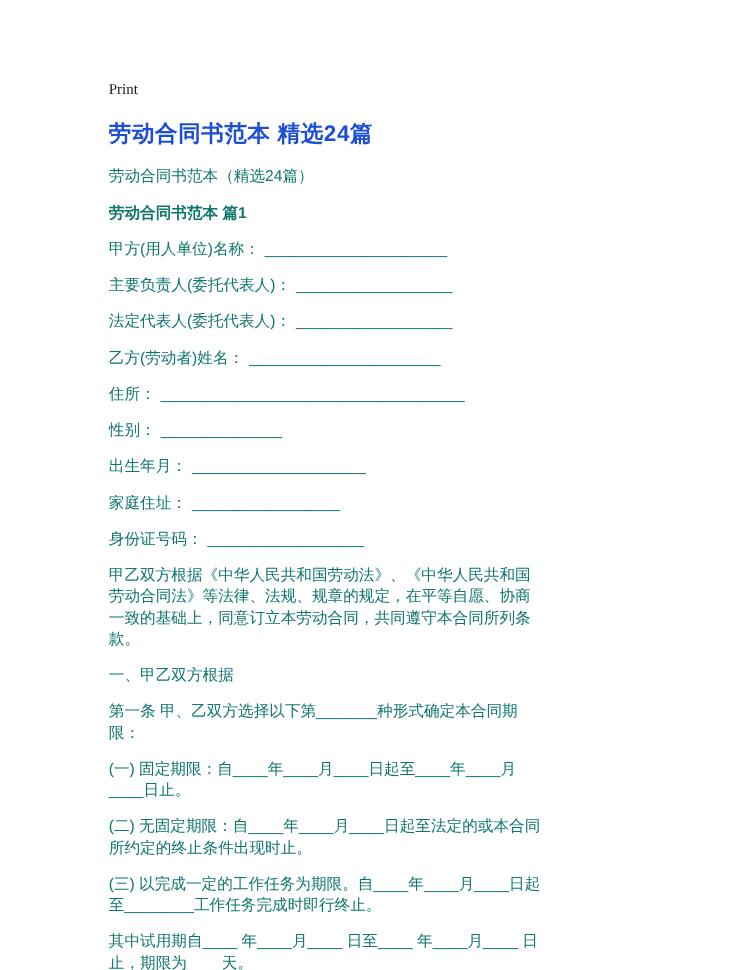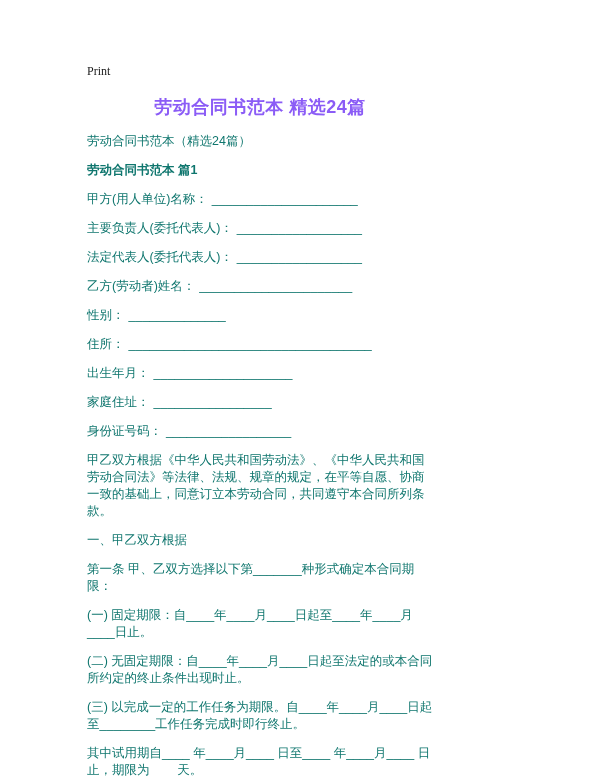--- a/index.html
+++ b/index.html
@@ -26,24 +26,24 @@
     display: inline-block;
     font-family: "Liberation Serif", serif;
     font-size: 12px;
     color: #1a1a1a;
     text-decoration: none;
     margin: 0;
   }
   .doc-title {
     font-size: 18px;
     font-weight: bold;
-    text-align: center;
+    text-align: left;
     margin: 16px 0 14px 0;
     letter-spacing: 0.5px;
-    color: #8b5cf6;
+    color: #1d4ed8;
   }
   p {
     margin: 12px 0;
     line-height: 17px;
     color: #0f766e;
   }
   .bold { font-weight: bold; }
   .field-row .blank,
   .blank {
     letter-spacing: 0;
@@ -74,25 +74,25 @@
 
   <p class="field-row">
     <span class="label">法定代表人(委托代表人)：</span><span class="blank">__________________</span>
   </p>
 
   <p class="field-row">
     <span class="label">乙方(劳动者)姓名：</span><span class="blank">______________________</span>
   </p>
 
   <p class="field-row">
-    <span class="label">性别：</span><span class="blank">______________</span>
+    <span class="label">住所：</span><span class="blank">___________________________________</span>
   </p>
 
   <p class="field-row">
-    <span class="label">住所：</span><span class="blank">___________________________________</span>
+    <span class="label">性别：</span><span class="blank">______________</span>
   </p>
 
   <p class="field-row">
     <span class="label">出生年月：</span><span class="blank">____________________</span>
   </p>
 
   <p class="field-row">
     <span class="label">家庭住址：</span><span class="blank">_________________</span>
   </p>
 

